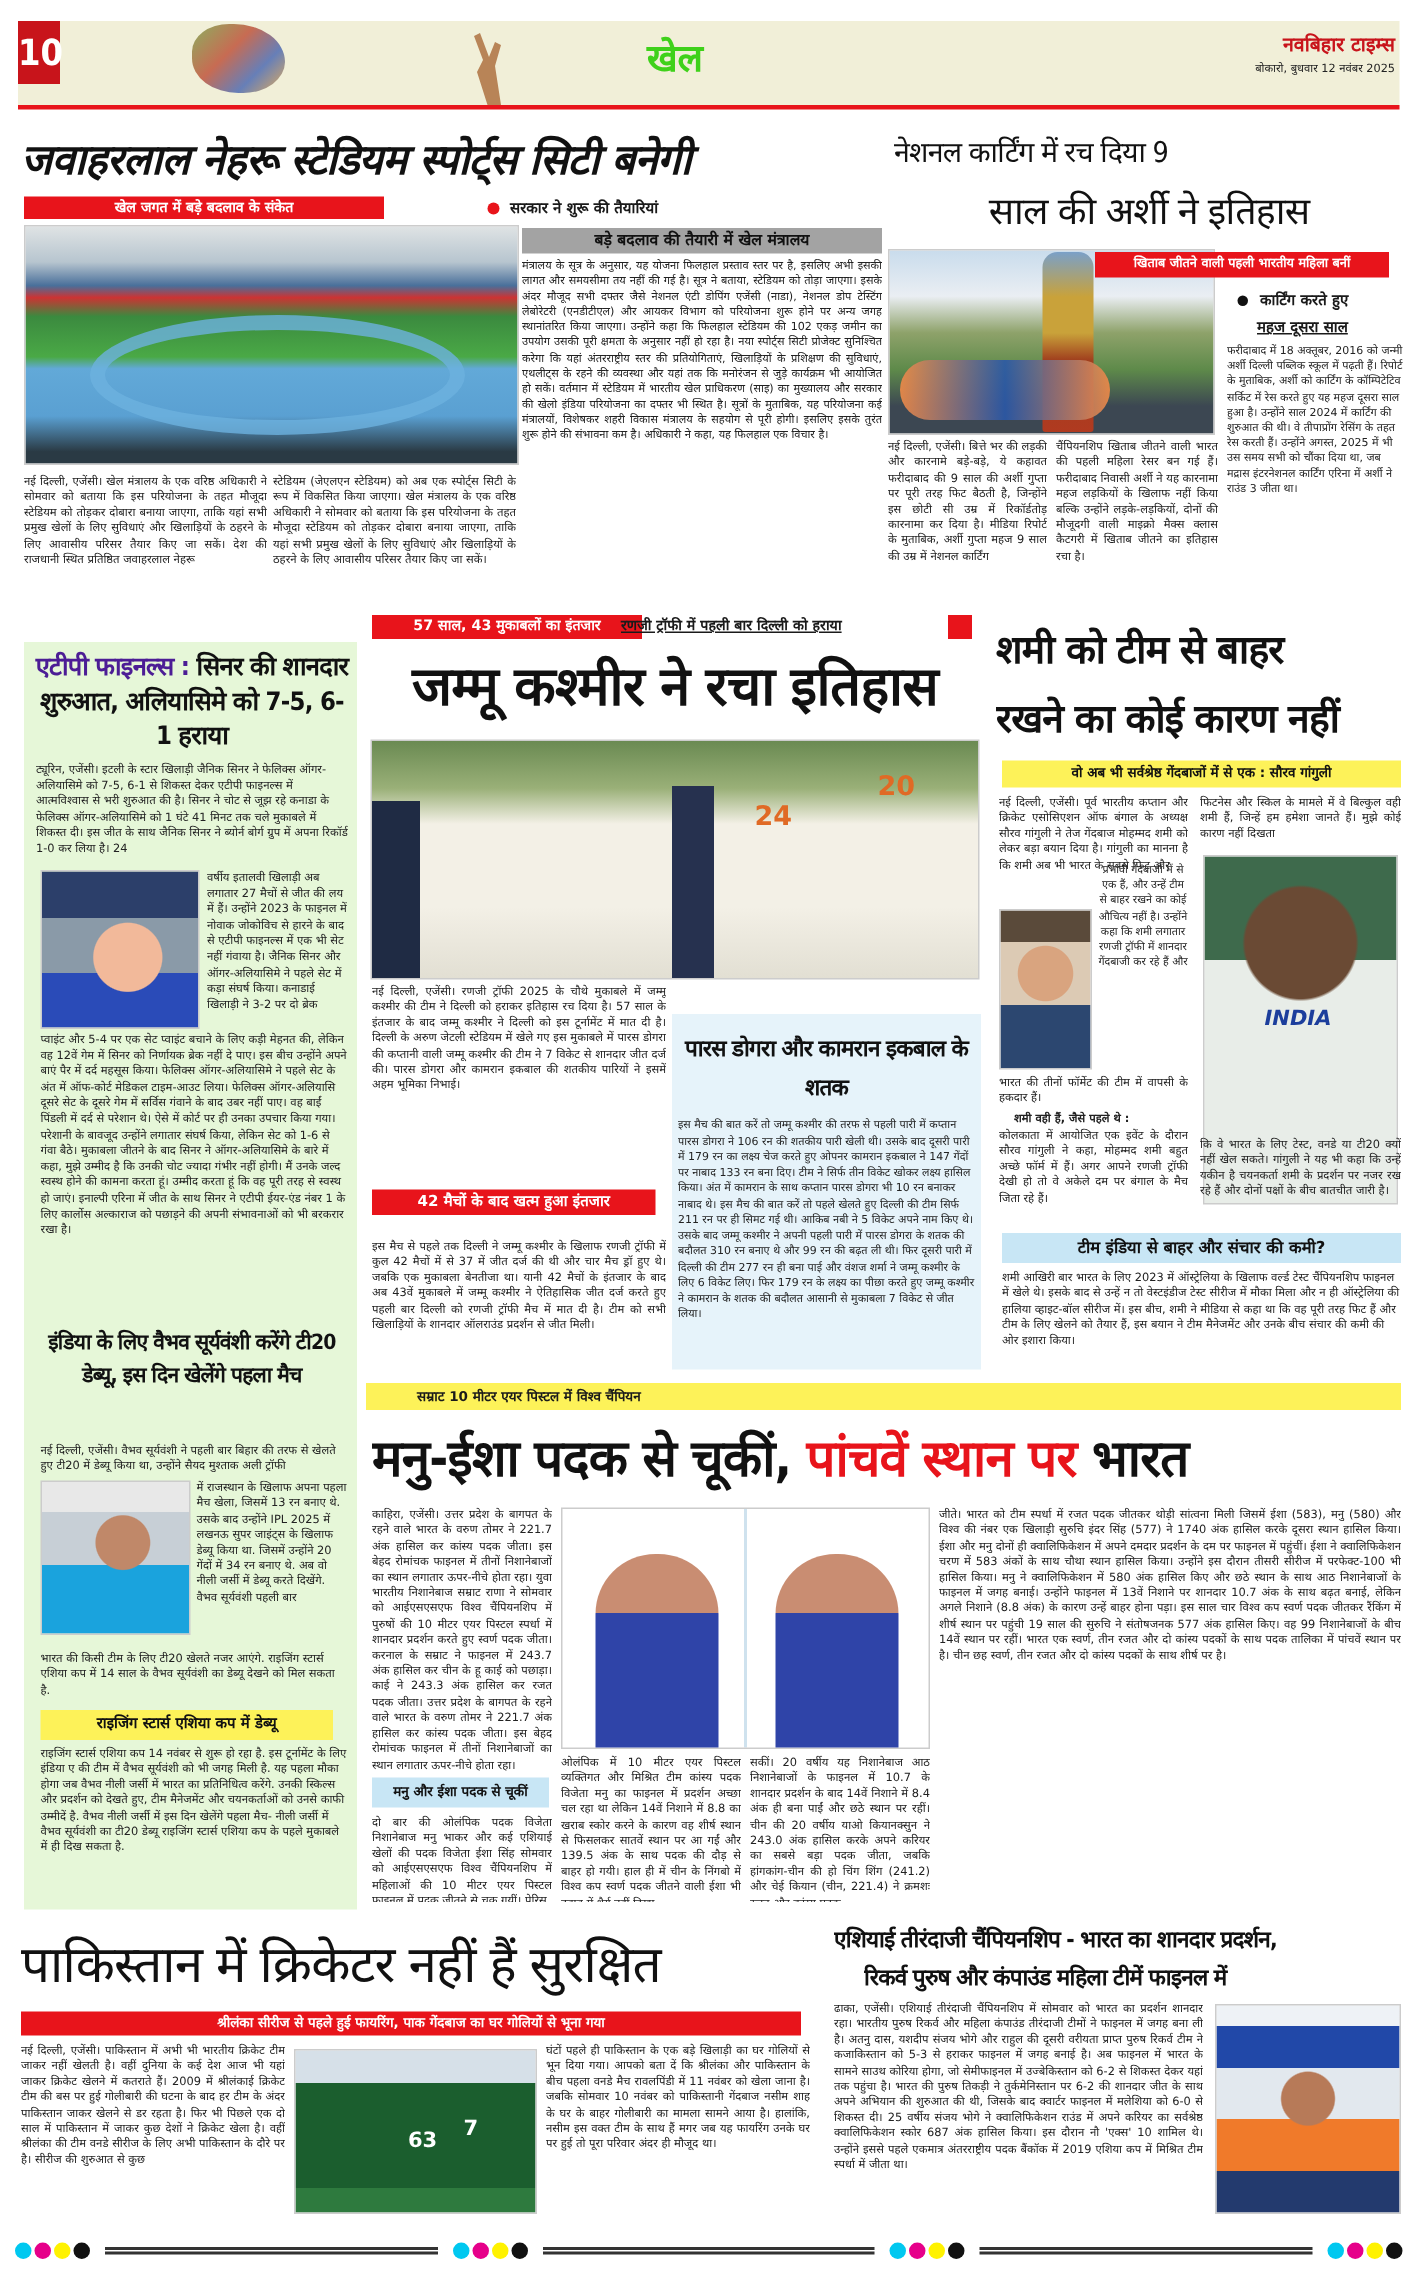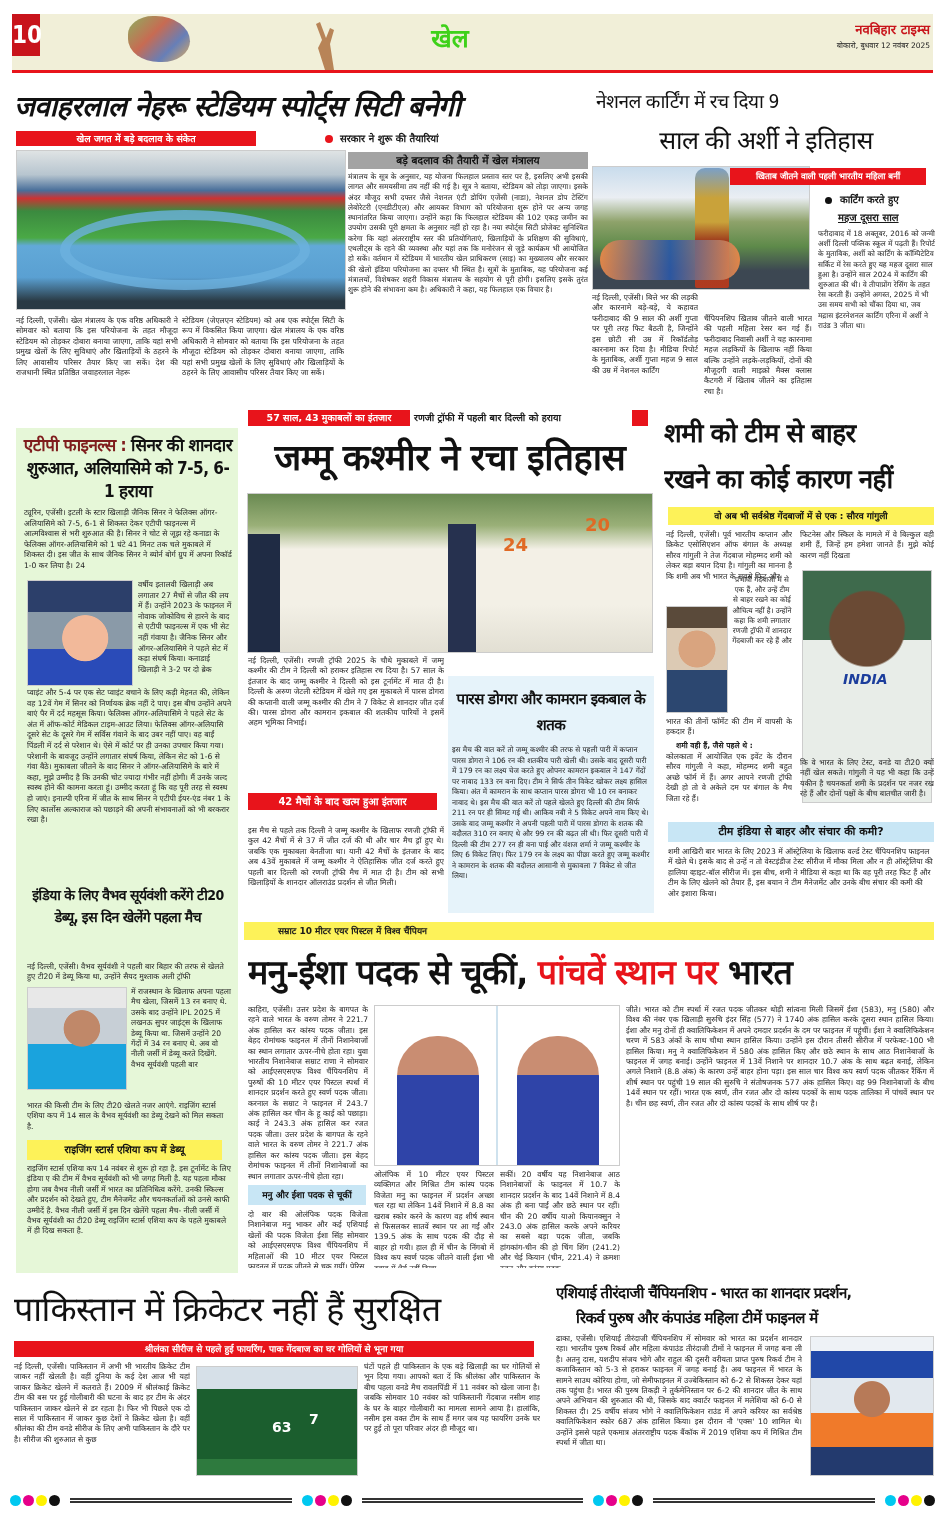--- a/index.html
+++ b/index.html
@@ -46,41 +46,41 @@
 <div class="abs hd" style="left:596px;top:122px;width:340px;height:36px;font-size:25px;font-weight:normal;text-align:center;">साल की अर्शी ने इतिहास</div>
 <div class="abs photo" style="left:592px;top:166px;width:218px;height:124px;background:linear-gradient(180deg,#c9dcec 0%,#eaeef3 25%,#8ea26a 45%,#5e8a4a 65%,#3c4752 85%);"></div>
 <div class="abs" style="left:695px;top:168px;width:34px;height:120px;background:linear-gradient(180deg,#7aa0c8 0%,#c9a23a 25%,#c9a23a 45%,#a0401e 60%,#b03a20 100%);border-radius:10px 10px 2px 2px;"></div>
 <div class="abs" style="left:600px;top:240px;width:140px;height:40px;background:linear-gradient(90deg,#f08a48,#2a58a8 50%,#f08a48);border-radius:20px;opacity:.9;"></div>
 <div class="abs redbar" style="left:730px;top:168px;width:196px;height:17px;font-size:8.5px;line-height:17px;">खिताब जीतने वाली पहली भारतीय महिला बनीं</div>
 <div class="abs" style="left:825px;top:197px;width:7px;height:7px;border-radius:50%;background:#111;"></div>
 <div class="abs" style="left:840px;top:192px;width:100px;height:14px;font-size:10px;font-weight:bold;">कार्टिंग करते हुए</div>
 <div class="abs" style="left:838px;top:210px;width:100px;height:14px;font-size:10px;font-weight:bold;text-decoration:underline;">महज दूसरा साल</div>
 <div class="abs txt" style="left:818px;top:229px;width:118px;height:160px;font-size:7.3px;line-height:10.2px;text-align:left;">फरीदाबाद में 18 अक्तूबर, 2016 को जन्मी अर्शी दिल्ली पब्लिक स्कूल में पढ़ती हैं। रिपोर्ट के मुताबिक, अर्शी को कार्टिंग के कॉम्पिटेटिव सर्किट में रेस करते हुए यह महज दूसरा साल हुआ है। उन्होंने साल 2024 में कार्टिंग की शुरुआत की थी। वे तीपाप्रोंग रेसिंग के तहत रेस करती हैं। उन्होंने अगस्त, 2025 में भी उस समय सभी को चौंका दिया था, जब मद्रास इंटरनेशनल कार्टिंग एरिना में अर्शी ने राउंड 3 जीता था।</div>
 <div class="abs txt" style="left:592px;top:293px;width:106px;height:132px;">नई दिल्ली, एजेंसी। बित्ते भर की लड़की और कारनामे बड़े-बड़े, ये कहावत फरीदाबाद की 9 साल की अर्शी गुप्ता पर पूरी तरह फिट बैठती है, जिन्होंने इस छोटी सी उम्र में रिकॉर्डतोड़ कारनामा कर दिया है। मीडिया रिपोर्ट के मुताबिक, अर्शी गुप्ता महज 9 साल की उम्र में नेशनल कार्टिंग</div>
-<div class="abs txt" style="left:704px;top:293px;width:108px;height:132px;margin-top:21px;">चैंपियनशिप खिताब जीतने वाली भारत की पहली महिला रेसर बन गई हैं। फरीदाबाद निवासी अर्शी ने यह कारनामा महज लड़कियों के खिलाफ नहीं किया बल्कि उन्होंने लड़के-लड़कियों, दोनों की मौजूदगी वाली माइक्रो मैक्स क्लास कैटगरी में खिताब जीतने का इतिहास रचा है।</div>
+<div class="abs txt" style="left:704px;top:293px;width:108px;height:132px;">चैंपियनशिप खिताब जीतने वाली भारत की पहली महिला रेसर बन गई हैं। फरीदाबाद निवासी अर्शी ने यह कारनामा महज लड़कियों के खिलाफ नहीं किया बल्कि उन्होंने लड़के-लड़कियों, दोनों की मौजूदगी वाली माइक्रो मैक्स क्लास कैटगरी में खिताब जीतने का इतिहास रचा है।</div>
 
 <div class="abs" style="left:16px;top:428px;width:222px;height:845px;background:#e6f7d8;"></div>
 <div class="abs hd" style="left:22px;top:434px;width:212px;height:72px;font-size:17px;line-height:23px;white-space:normal;text-align:center;">
-  <span style="color:#7f1d1d;">एटीपी फाइनल्स :</span><span> सिनर की शानदार शुरुआत, अलियासिमे को 7-5, 6-1 हराया</span>
+  <span style="color:#4c1d95;">एटीपी फाइनल्स :</span><span> सिनर की शानदार शुरुआत, अलियासिमे को 7-5, 6-1 हराया</span>
 </div>
 <div class="abs txt" style="left:24px;top:508px;width:208px;height:72px;text-align:left;line-height:10.6px;">ट्यूरिन, एजेंसी। इटली के स्टार खिलाड़ी जैनिक सिनर ने फेलिक्स ऑगर-अलियासिमे को 7-5, 6-1 से शिकस्त देकर एटीपी फाइनल्स में आत्मविश्वास से भरी शुरुआत की है। सिनर ने चोट से जूझ रहे कनाडा के फेलिक्स ऑगर-अलियासिमे को 1 घंटे 41 मिनट तक चले मुकाबले में शिकस्त दी। इस जीत के साथ जैनिक सिनर ने ब्योर्न बोर्ग ग्रुप में अपना रिकॉर्ड 1-0 कर लिया है। 24</div>
 <div class="abs photo" style="left:27px;top:580px;width:106px;height:106px;background:radial-gradient(circle at 55% 55%,#f2b99a 0 28%,transparent 29%),linear-gradient(180deg,#2c3f6a 0 30%,#8a9aa8 30% 65%,#2a4bb8 65%);"></div>
 <div class="abs txt" style="left:138px;top:580px;width:94px;height:108px;text-align:left;line-height:10.6px;">वर्षीय इतालवी खिलाड़ी अब लगातार 27 मैचों से जीत की लय में हैं। उन्होंने 2023 के फाइनल में नोवाक जोकोविच से हारने के बाद से एटीपी फाइनल्स में एक भी सेट नहीं गंवाया है। जैनिक सिनर और ऑगर-अलियासिमे ने पहले सेट में कड़ा संघर्ष किया। कनाडाई खिलाड़ी ने 3-2 पर दो ब्रेक</div>
 <div class="abs txt" style="left:27px;top:688px;width:205px;height:172px;text-align:left;line-height:10.6px;">प्वाइंट और 5-4 पर एक सेट प्वाइंट बचाने के लिए कड़ी मेहनत की, लेकिन वह 12वें गेम में सिनर को निर्णायक ब्रेक नहीं दे पाए। इस बीच उन्होंने अपने बाएं पैर में दर्द महसूस किया। फेलिक्स ऑगर-अलियासिमे ने पहले सेट के अंत में ऑफ-कोर्ट मेडिकल टाइम-आउट लिया। फेलिक्स ऑगर-अलियासि दूसरे सेट के दूसरे गेम में सर्विस गंवाने के बाद उबर नहीं पाए। वह बाईं पिंडली में दर्द से परेशान थे। ऐसे में कोर्ट पर ही उनका उपचार किया गया। परेशानी के बावजूद उन्होंने लगातार संघर्ष किया, लेकिन सेट को 1-6 से गंवा बैठे। मुकाबला जीतने के बाद सिनर ने ऑगर-अलियासिमे के बारे में कहा, मुझे उम्मीद है कि उनकी चोट ज्यादा गंभीर नहीं होगी। मैं उनके जल्द स्वस्थ होने की कामना करता हूं। उम्मीद करता हूं कि वह पूरी तरह से स्वस्थ हो जाएं। इनाल्पी एरिना में जीत के साथ सिनर ने एटीपी ईयर-एंड नंबर 1 के लिए कार्लोस अल्काराज को पछाड़ने की अपनी संभावनाओं को भी बरकरार रखा है।</div>
 
 <div class="abs hd" style="left:24px;top:884px;width:208px;height:72px;font-size:14px;line-height:22px;white-space:normal;text-align:center;">इंडिया के लिए वैभव सूर्यवंशी करेंगे टी20 डेब्यू, इस दिन खेलेंगे पहला मैच</div>
 <div class="abs txt" style="left:27px;top:962px;width:205px;height:22px;text-align:left;">नई दिल्ली, एजेंसी। वैभव सूर्यवंशी ने पहली बार बिहार की तरफ से खेलते हुए टी20 में डेब्यू किया था, उन्होंने सैयद मुश्ताक अली ट्रॉफी</div>
 <div class="abs photo" style="left:27px;top:987px;width:100px;height:103px;background:radial-gradient(circle at 55% 40%,#c08869 0 22%,transparent 23%),linear-gradient(180deg,#e8e8e8 0 20%,#c7cfd6 20% 55%,#1aa3dd 55%);"></div>
 <div class="abs txt" style="left:131px;top:987px;width:101px;height:114px;text-align:left;">में राजस्थान के खिलाफ अपना पहला मैच खेला, जिसमें 13 रन बनाए थे. उसके बाद उन्होंने IPL 2025 में लखनऊ सुपर जाइंट्स के खिलाफ डेब्यू किया था. जिसमें उन्होंने 20 गेंदों में 34 रन बनाए थे. अब वो नीली जर्सी में डेब्यू करते दिखेंगे. वैभव सूर्यवंशी पहली बार</div>
 <div class="abs txt" style="left:27px;top:1101px;width:205px;height:34px;text-align:left;">भारत की किसी टीम के लिए टी20 खेलते नजर आएंगे. राइजिंग स्टार्स एशिया कप में 14 साल के वैभव सूर्यवंशी का डेब्यू देखने को मिल सकता है.</div>
 <div class="abs yelbar" style="left:27px;top:1140px;width:195px;height:20px;font-size:10px;line-height:20px;">राइजिंग स्टार्स एशिया कप में डेब्यू</div>
 <div class="abs txt" style="left:27px;top:1164px;width:205px;height:100px;text-align:left;">राइजिंग स्टार्स एशिया कप 14 नवंबर से शुरू हो रहा है. इस टूर्नामेंट के लिए इंडिया ए की टीम में वैभव सूर्यवंशी को भी जगह मिली है. यह पहला मौका होगा जब वैभव नीली जर्सी में भारत का प्रतिनिधित्व करेंगे. उनकी स्किल्स और प्रदर्शन को देखते हुए, टीम मैनेजमेंट और चयनकर्ताओं को उनसे काफी उम्मीदें है. वैभव नीली जर्सी में इस दिन खेलेंगे पहला मैच- नीली जर्सी में वैभव सूर्यवंशी का टी20 डेब्यू राइजिंग स्टार्स एशिया कप के पहले मुकाबले में ही दिख सकता है.</div>
 
-<div class="abs redbar" style="left:248px;top:410px;width:162px;height:16px;font-size:9.5px;line-height:16px;">57 साल, 43 मुकाबलों का इंतजार</div>
-<div class="abs" style="left:414px;top:410px;width:210px;height:16px;font-size:9.5px;font-weight:bold;line-height:16px;white-space:nowrap;">रणजी ट्रॉफी में पहली बार दिल्ली को हराया</div>
+<div class="abs redbar" style="left:248px;top:410px;width:180px;height:16px;font-size:9.5px;line-height:16px;">57 साल, 43 मुकाबलों का इंतजार</div>
+<div class="abs" style="left:414px;top:410px;width:210px;height:16px;font-size:9.5px;font-weight:bold;line-height:16px;white-space:nowrap;text-decoration:underline;">रणजी ट्रॉफी में पहली बार दिल्ली को हराया</div>
 <div class="abs" style="left:632px;top:410px;width:16px;height:16px;background:#e8141b;"></div>
 <div class="abs hd" style="left:248px;top:432px;width:404px;height:50px;font-size:36px;text-align:center;">जम्मू कश्मीर ने रचा इतिहास</div>
 <div class="abs photo" style="left:247px;top:493px;width:406px;height:160px;background:linear-gradient(180deg,#6a8a52 0%,#9ab078 20%,#f3f0e6 35%,#f3f0e6 70%,#e2dfd3 100%);">
   <div style="position:absolute;left:255px;top:40px;color:#e06a25;font-weight:bold;font-size:18px;">24</div>
   <div style="position:absolute;left:337px;top:20px;color:#e06a25;font-weight:bold;font-size:18px;">20</div>
   <div style="position:absolute;left:0;top:40px;width:32px;height:120px;background:#1f2b44;"></div>
   <div style="position:absolute;left:200px;top:30px;width:28px;height:130px;background:#26314f;"></div>
 </div>
 <div class="abs txt" style="left:248px;top:656px;width:196px;height:96px;">नई दिल्ली, एजेंसी। रणजी ट्रॉफी 2025 के चौथे मुकाबले में जम्मू कश्मीर की टीम ने दिल्ली को हराकर इतिहास रच दिया है। 57 साल के इंतजार के बाद जम्मू कश्मीर ने दिल्ली को इस टूर्नामेंट में मात दी है। दिल्ली के अरुण जेटली स्टेडियम में खेले गए इस मुकाबले में पारस डोगरा की कप्तानी वाली जम्मू कश्मीर की टीम ने 7 विकेट से शानदार जीत दर्ज की। पारस डोगरा और कामरान इकबाल की शतकीय पारियों ने इसमें अहम भूमिका निभाई।</div>
 <div class="abs redbar" style="left:248px;top:793px;width:189px;height:17px;font-size:10px;line-height:17px;">42 मैचों के बाद खत्म हुआ इंतजार</div>

